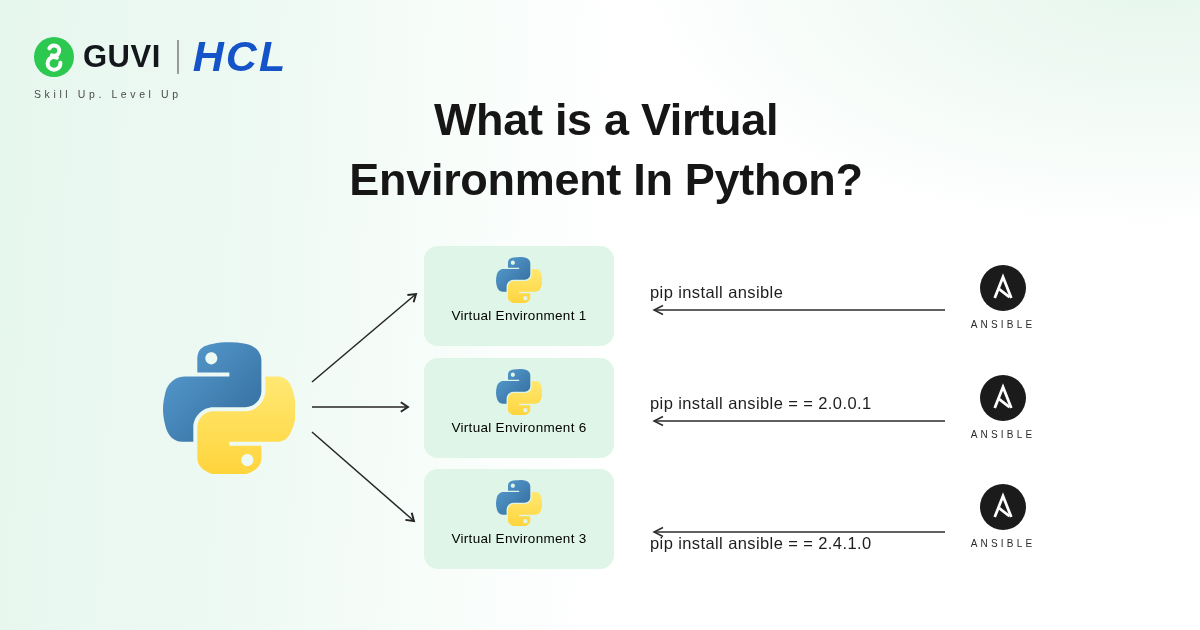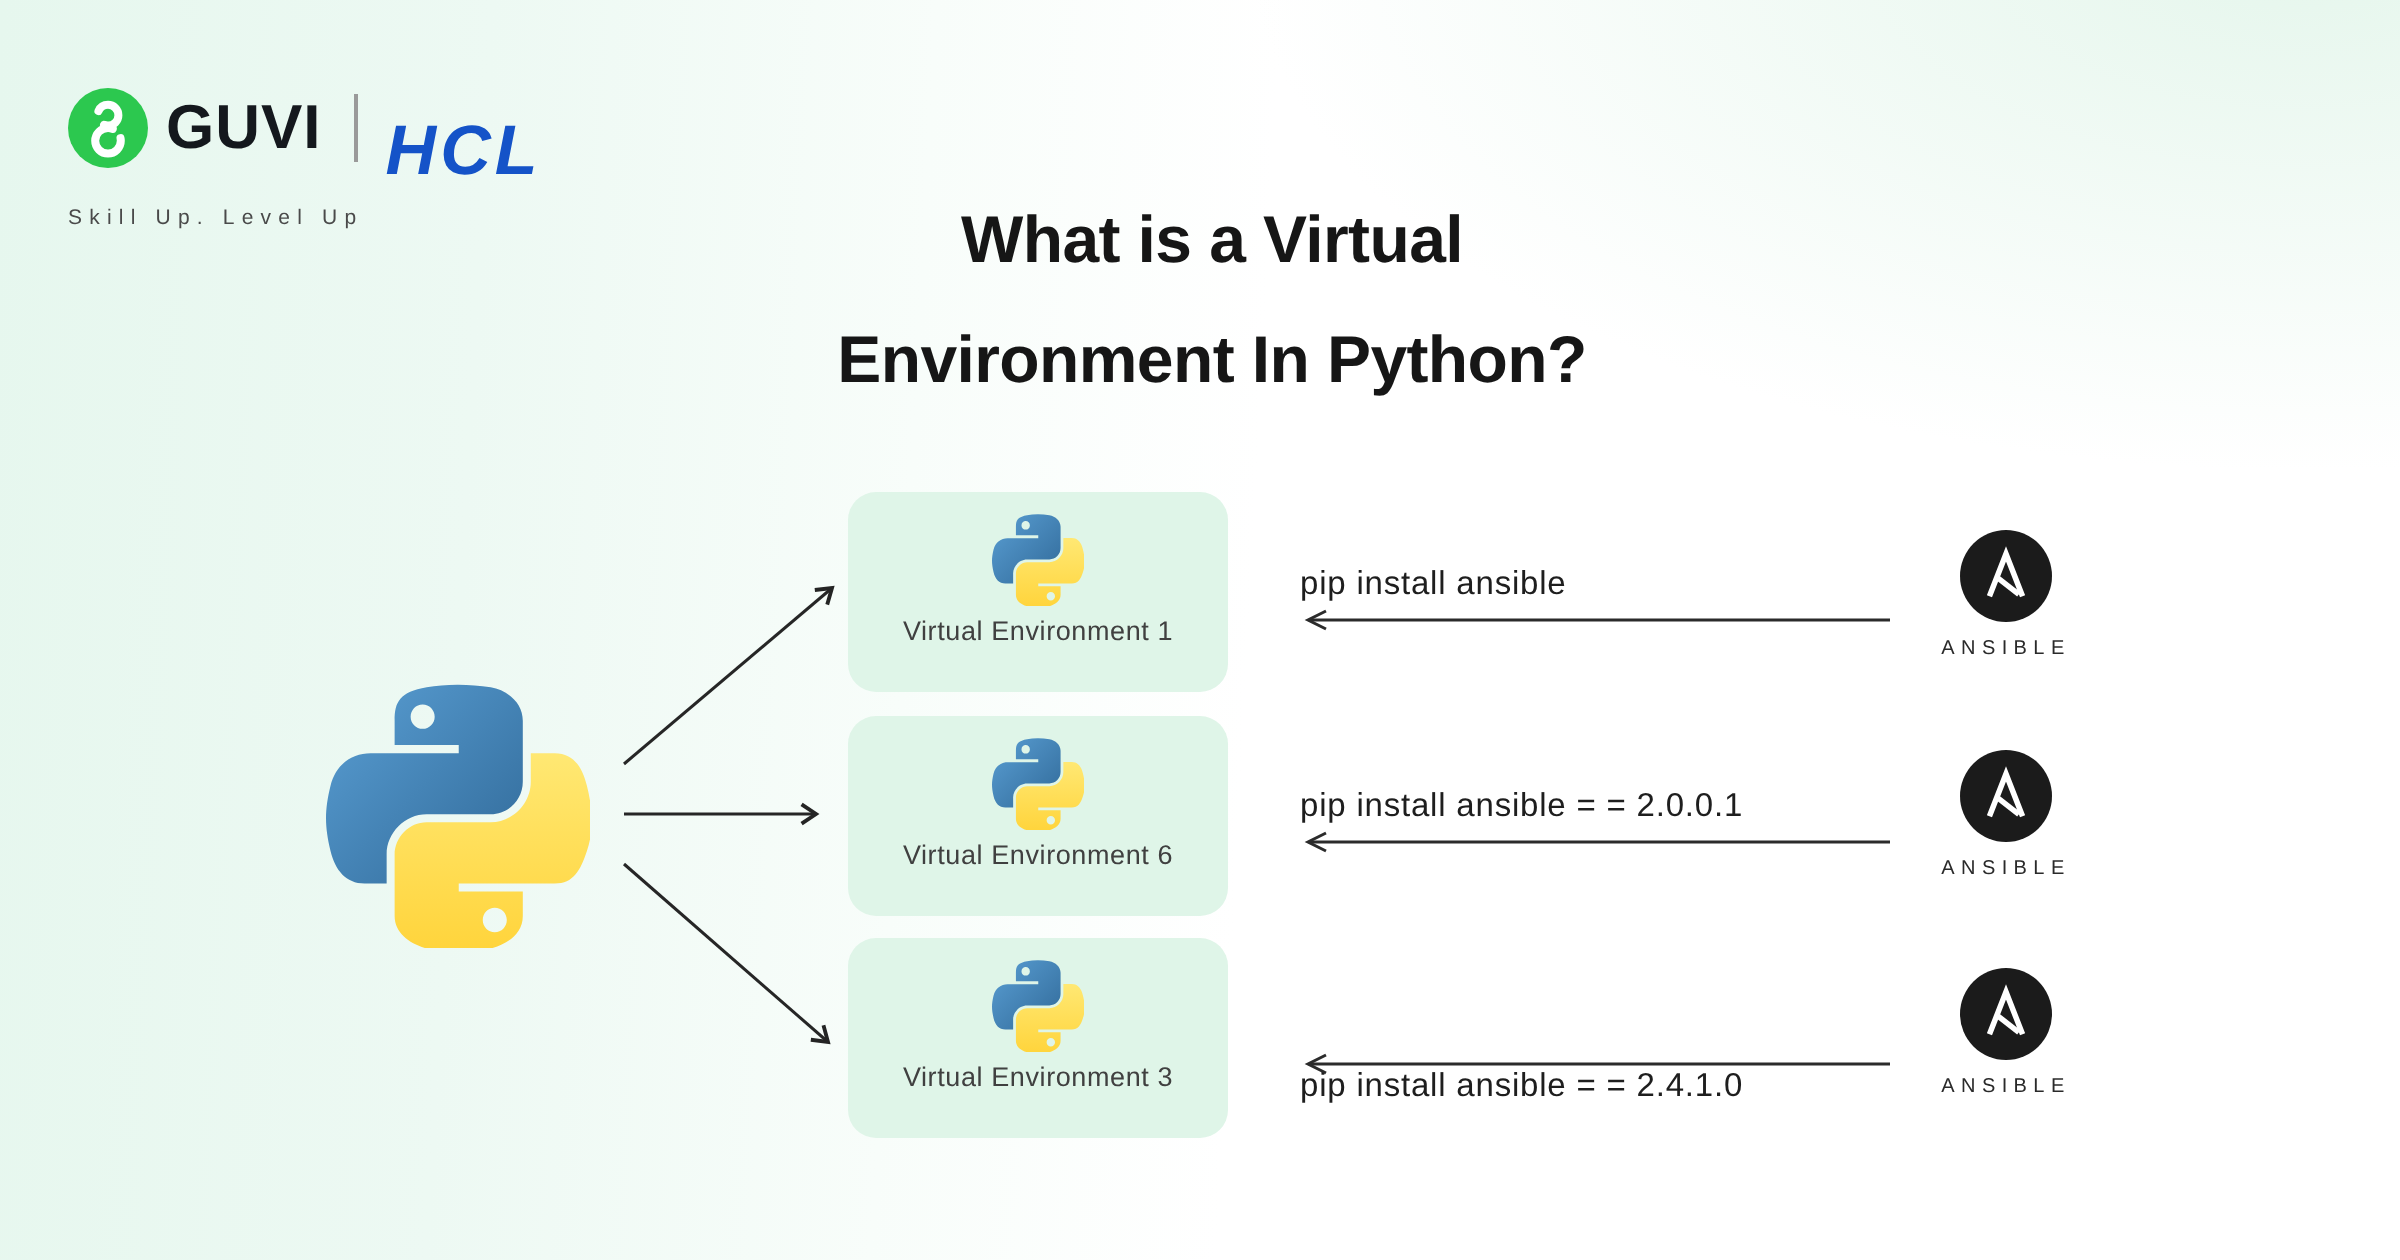--- a/index.html
+++ b/index.html
@@ -11,39 +11,39 @@
       radial-gradient(850px 420px at 96% -4%, #e5f6ec 0%, rgba(229,246,236,0) 62%),
       linear-gradient(93deg, #e6f7ee 0%, #edf9f3 20%, #f8fdfa 38%, #ffffff 52%, #ffffff 100%);
   }
 
   
   .header { position:absolute; top:32px; left:34px; }
   .logo-row { display:flex; align-items:center; }
   .guvi-circle { width:40px; height:40px; }
   .guvi-text { font-size:31px; font-weight:800; color:#14181d; letter-spacing:0.5px; margin-left:9px; }
   .brand-divider { width:2px; height:34px; background:#9a9a9a; margin:0 14px 0 16px; }
-  .hcl-text { font-size:35px; font-weight:800; font-style:italic; color:#1553c8; letter-spacing:2px;margin-top:24px; }
+  .hcl-text { font-size:43px; font-weight:800; font-style:italic; color:#1553c8; letter-spacing:2px; }
   .tagline { margin-top:7px; font-size:10.5px; letter-spacing:3.6px; color:#4a4a4a; font-weight:400; }
 
   
   .title { position:absolute; top:90px; left:0; width:100%; text-align:center;
-           font-size:33px; font-weight:800; color:#161616; line-height:60px; letter-spacing:-0.3px;padding-left:12px; }
+           font-size:45px; font-weight:800; color:#161616; line-height:60px; letter-spacing:-0.3px;padding-left:12px; }
 
   
   .big-python { position:absolute; left:163px; top:342px; width:132px; height:132px; }
 
   
   .fan-arrows { position:absolute; left:300px; top:275px; }
 
   
   .env-box { position:absolute; left:424px; width:190px; height:100px;
              background:#dff5e8; border-radius:14px;
              display:flex; flex-direction:column; align-items:center; padding-top:11px; }
   .env-box .py-small { width:46px; height:46px; }
-  .env-label { margin-top:5px; font-size:13.5px; color:#404040; letter-spacing:0.3px; }
+  .env-label { margin-top:5px; font-size:13.5px; color:#000000; letter-spacing:0.3px; }
   .env-1 { top:246px; } .env-2 { top:358px; } .env-3 { top:469px; }
 
   
   .cmd-text { position:absolute; left:650px; width:296px; text-align:left;
               font-size:16.5px; color:#1e1e1e; letter-spacing:0.4px; }
   .cmd-arrow { position:absolute; left:650px; width:296px; height:12px; }
   .cmd-text-1 { top:283px; } .cmd-arrow-1 { top:304px; }
   .cmd-text-2 { top:394px; } .cmd-arrow-2 { top:415px; }
   .cmd-text-3 { top:534px; } .cmd-arrow-3 { top:526px; }
 

